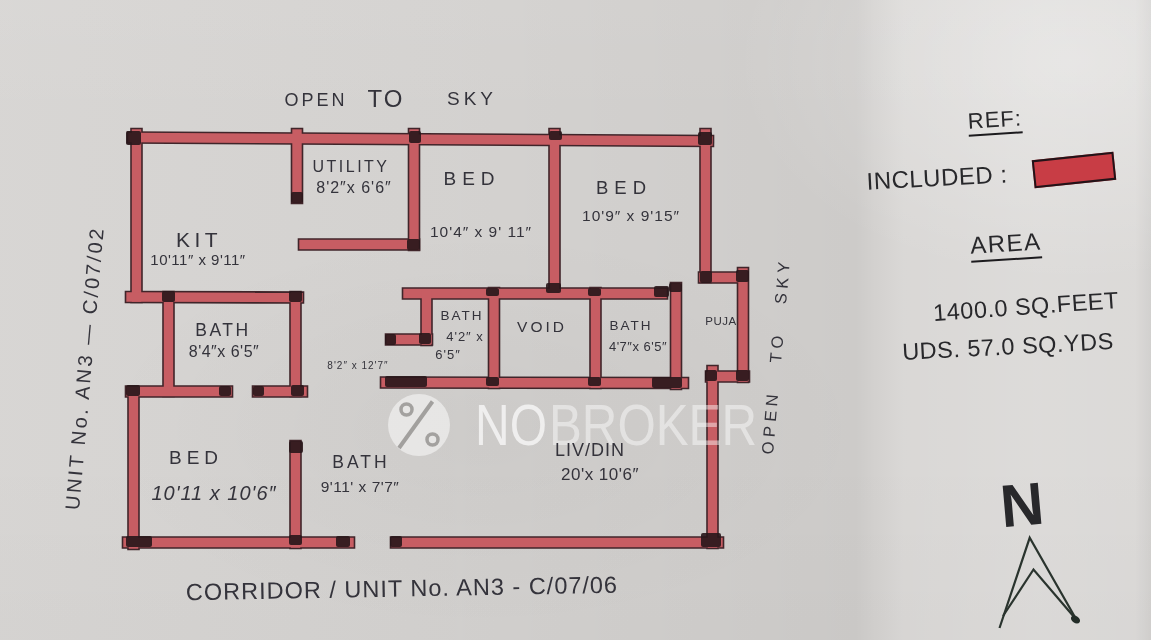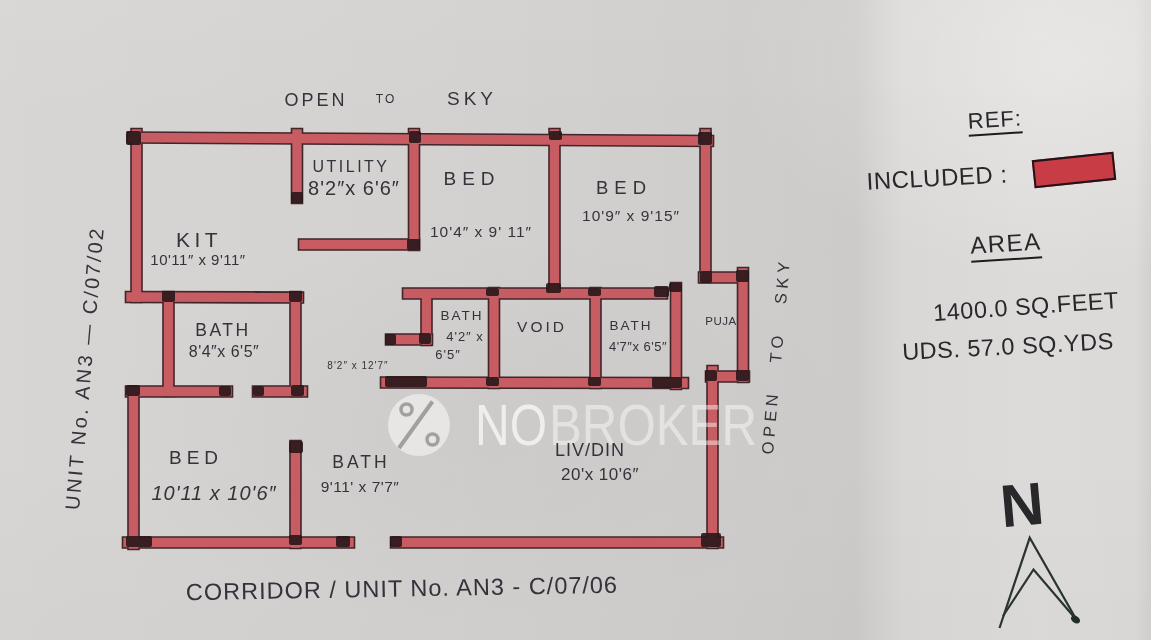--- a/index.html
+++ b/index.html
@@ -113,21 +113,21 @@
 <line x1="432.5" y1="401.5" x2="399" y2="448" stroke="#9b9997" stroke-width="4" opacity="0.9"></line>
 <circle cx="406.5" cy="409.5" r="5.5" fill="none" stroke="#9b9997" stroke-width="3.5" opacity="0.9"></circle>
 <circle cx="432.5" cy="439.5" r="5.5" fill="none" stroke="#9b9997" stroke-width="3.5" opacity="0.9"></circle>
 <text x="475" y="444.5" font-family="Liberation Sans, sans-serif" font-size="57" fill="#ffffff" fill-opacity="0.68" textLength="72" lengthAdjust="spacingAndGlyphs">NO</text>
 <text x="549" y="444.5" font-family="Liberation Sans, sans-serif" font-size="57" fill="#ffffff" fill-opacity="0.45" textLength="208" lengthAdjust="spacingAndGlyphs">BROKER</text>
 </g>
 </svg>
 <div class="hw" style="left:199px;top:240px;font-size:21px;letter-spacing:4.5px;transform:translate(-50%,-50%);">KIT</div>
 <div class="hw" style="left:198px;top:259px;font-size:15px;letter-spacing:0.5px;transform:translate(-50%,-50%);">10'11″ x 9'11″</div>
 <div class="hw" style="left:351px;top:167px;font-size:16px;letter-spacing:2.5px;transform:translate(-50%,-50%);">UTILITY</div>
-<div class="hw" style="left:354px;top:188px;font-size:20px;letter-spacing:1px;transform:translate(-50%,-50%);">8'2″x 6'6″</div>
+<div class="hw" style="left:354px;top:188px;font-size:16px;letter-spacing:1px;transform:translate(-50%,-50%);">8'2″x 6'6″</div>
 <div class="hw" style="left:472px;top:179px;font-size:19px;letter-spacing:6px;transform:translate(-50%,-50%);">BED</div>
 <div class="hw" style="left:481px;top:204px;font-size:15.5px;letter-spacing:1px;transform:translate(-50%,-50%);margin-top:28px;">10'4″ x 9' 11″</div>
 <div class="hw" style="left:624px;top:188px;font-size:18.5px;letter-spacing:6px;transform:translate(-50%,-50%);">BED</div>
 <div class="hw" style="left:631px;top:216px;font-size:15.5px;letter-spacing:1px;transform:translate(-50%,-50%);">10'9″ x 9'15″</div>
 <div class="hw" style="left:358px;top:321px;font-size:10px;letter-spacing:1px;transform:translate(-50%,-50%);margin-top:44px;">8'2″ x 12'7″</div>
 <div class="hw" style="left:223px;top:330px;font-size:17.5px;letter-spacing:2.5px;transform:translate(-50%,-50%);">BATH</div>
 <div class="hw" style="left:224px;top:352px;font-size:16px;letter-spacing:0.5px;transform:translate(-50%,-50%);">8'4″x 6'5″</div>
 <div class="hw" style="left:462px;top:315px;font-size:13.5px;letter-spacing:2px;transform:translate(-50%,-50%);">BATH</div>
 <div class="hw" style="left:465px;top:336px;font-size:13px;letter-spacing:1px;transform:translate(-50%,-50%);">4'2″ x</div>
 <div class="hw" style="left:448px;top:354px;font-size:13px;letter-spacing:1px;transform:translate(-50%,-50%);">6'5″</div>
@@ -135,21 +135,21 @@
 <div class="hw" style="left:631px;top:325px;font-size:13.5px;letter-spacing:2px;transform:translate(-50%,-50%);">BATH</div>
 <div class="hw" style="left:638px;top:346px;font-size:13px;letter-spacing:0.5px;transform:translate(-50%,-50%);">4'7″x 6'5″</div>
 <div class="hw" style="left:721px;top:321px;font-size:11.5px;letter-spacing:0.5px;transform:translate(-50%,-50%);">PUJA</div>
 <div class="hw" style="left:196px;top:458px;font-size:19px;letter-spacing:5px;transform:translate(-50%,-50%);">BED</div>
 <div class="hw" style="left:214px;top:493px;font-size:20px;letter-spacing:1px;transform:translate(-50%,-50%);font-style:italic;">10'11 x 10'6″</div>
 <div class="hw" style="left:361px;top:462px;font-size:17.5px;letter-spacing:3px;transform:translate(-50%,-50%);">BATH</div>
 <div class="hw" style="left:360px;top:487px;font-size:15.5px;letter-spacing:0.5px;transform:translate(-50%,-50%);">9'11' x 7'7″</div>
 <div class="hw" style="left:590px;top:450px;font-size:18px;letter-spacing:1px;transform:translate(-50%,-50%);">LIV/DIN</div>
 <div class="hw" style="left:600px;top:475px;font-size:17px;letter-spacing:0.5px;transform:translate(-50%,-50%);">20'x 10'6″</div>
 <div class="hw" style="left:316px;top:100px;font-size:18px;letter-spacing:3px;transform:translate(-50%,-50%);">OPEN</div>
-<div class="hw" style="left:386px;top:99px;font-size:12px;letter-spacing:2px;transform:translate(-50%,-50%);">TO</div>
+<div class="hw" style="left:386px;top:99px;font-size:24px;letter-spacing:2px;transform:translate(-50%,-50%);">TO</div>
 <div class="hw" style="left:472px;top:99px;font-size:19px;letter-spacing:4px;transform:translate(-50%,-50%);">SKY</div>
 <div class="hw" style="left:402px;top:589px;font-size:23.5px;letter-spacing:1px;transform:translate(-50%,-50%) rotate(-1deg);">CORRIDOR / UNIT No. AN3 -  C/07/06</div>
 <div class="hw" style="left:85px;top:368px;font-size:20px;letter-spacing:2.6px;transform:translate(-50%,-50%) rotate(-85deg);">UNIT No. AN3 —  C/07/02</div>
 <div class="hw" style="left:776px;top:356px;font-size:16.5px;letter-spacing:4.5px;transform:translate(-50%,-50%) rotate(-85deg);">OPEN&nbsp;&nbsp;&nbsp;TO&nbsp;&nbsp;&nbsp;SKY</div>
 <div class="pr" style="left:995px;top:121px;font-size:22px;letter-spacing:1px;transform:translate(-50%,-50%) rotate(-3.5deg);border-bottom:2px solid #1c1b1e;padding-bottom:0px;">REF:</div>
 <div class="pr" style="left:937px;top:178px;font-size:24px;letter-spacing:0.5px;transform:translate(-50%,-50%) rotate(-3deg);">INCLUDED :</div>
 <div style="position:absolute;left:1033px;top:156px;width:78px;height:24px;background:#c83d45;border:2.5px solid #231318;transform:rotate(-6deg);"></div>
 <div class="pr" style="left:1006px;top:245px;font-size:24px;letter-spacing:1.5px;transform:translate(-50%,-50%) rotate(-3.5deg);border-bottom:2px solid #1c1b1e;padding-bottom:1px;">AREA</div>
 <div class="pr" style="left:1026px;top:307px;font-size:23.5px;letter-spacing:0.5px;transform:translate(-50%,-50%) rotate(-4deg);">1400.0 SQ.FEET</div>
 <div class="pr" style="left:1008px;top:347px;font-size:23.5px;letter-spacing:0.5px;transform:translate(-50%,-50%) rotate(-3deg);">UDS. 57.0 SQ.YDS</div>

